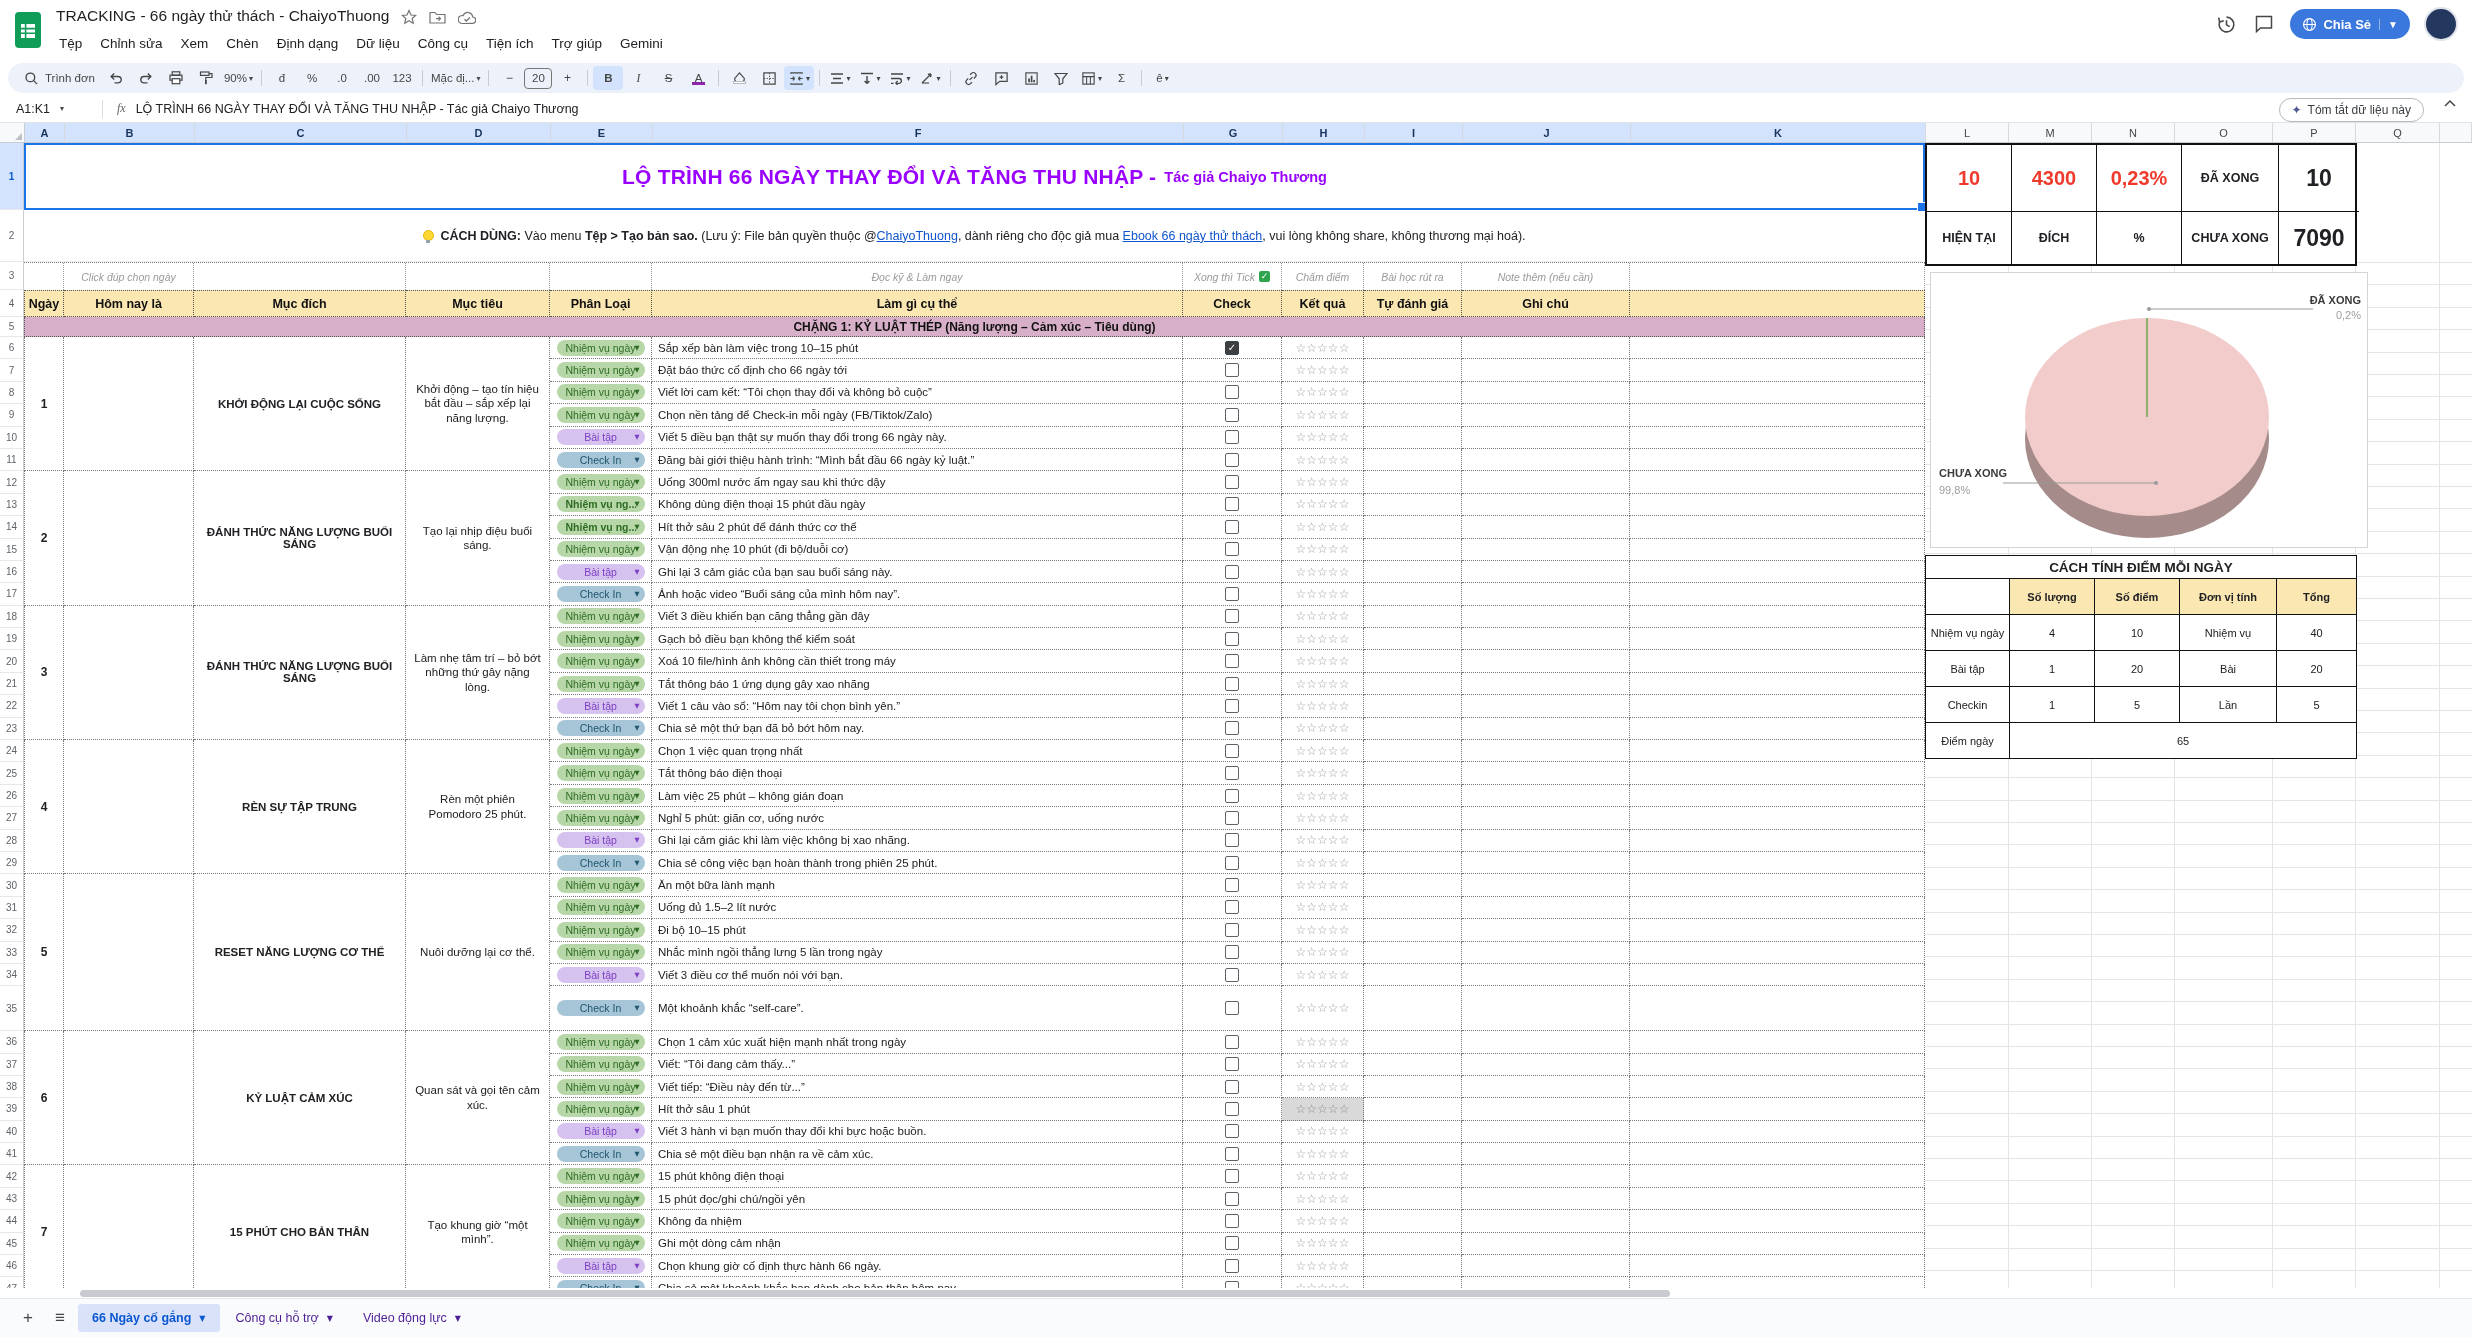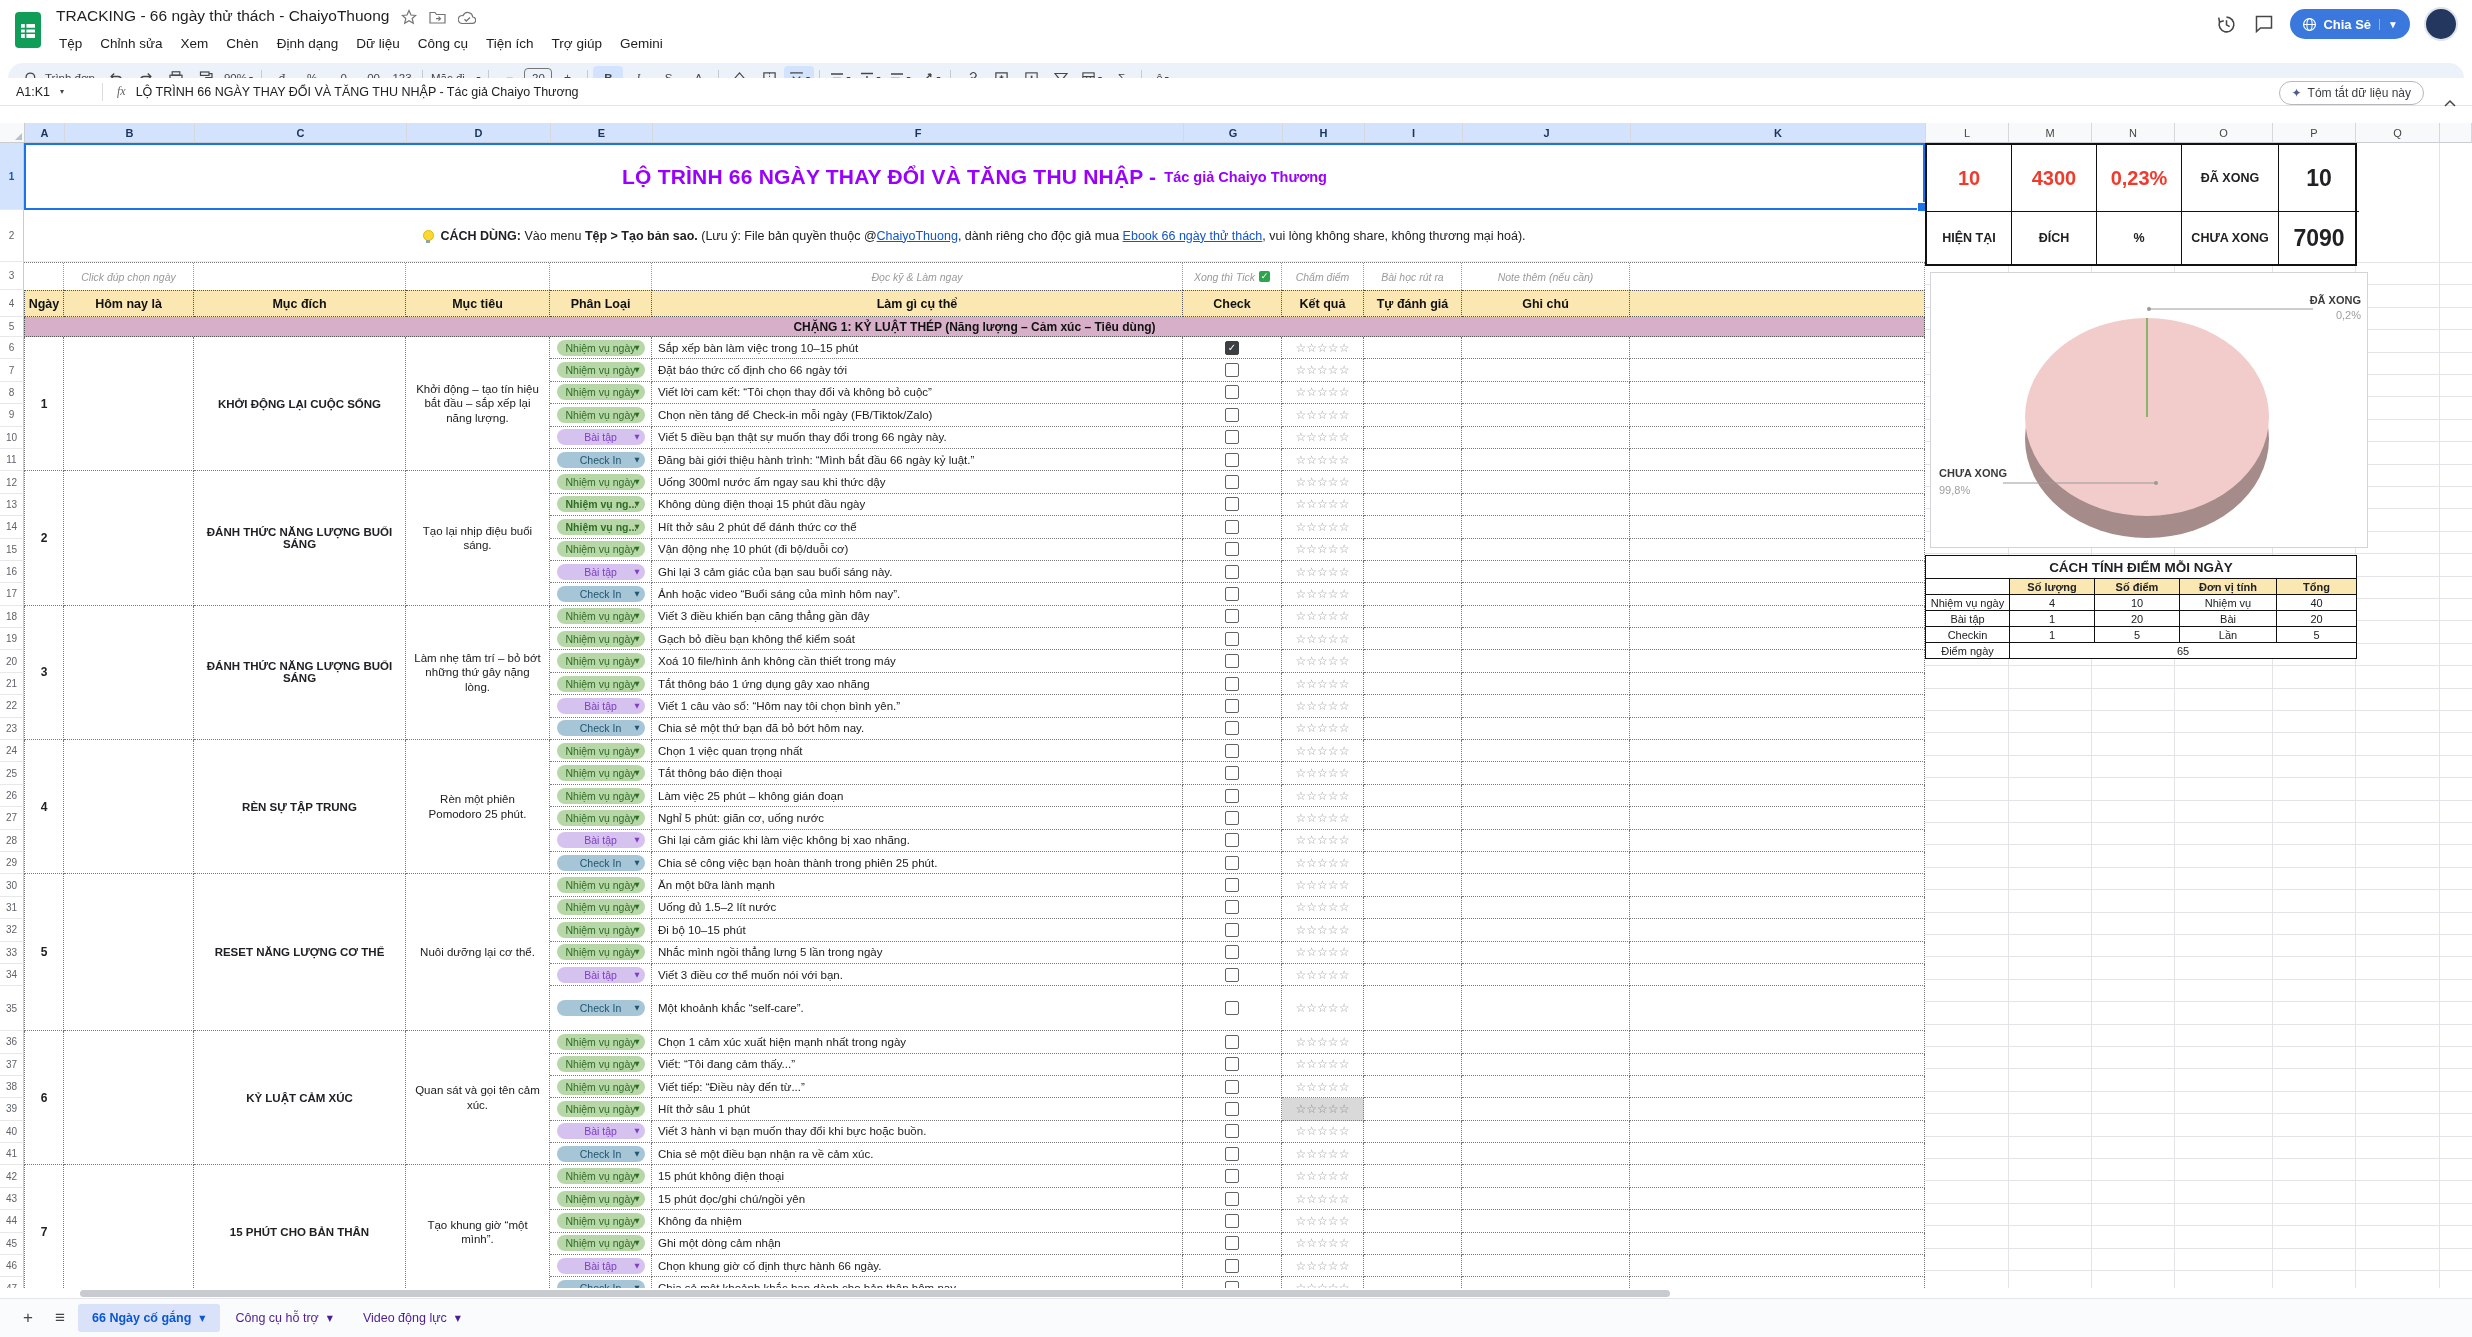--- a/index.html
+++ b/index.html
@@ -28,21 +28,21 @@
           padding:0 3px;flex:none;gap:2px}
   .tb-btn.active{background:#d3e3fd}
   .tb-txt{font-size:11.5px}
   .tb-caret{font-size:8px;color:#444746}
   #tb-search{display:flex;align-items:center;gap:6px;background:transparent;border-radius:14px;padding:0 6px;height:26px}
   #font-size-box{border:1px solid #747775;border-radius:4px;width:26px;height:19px;display:flex;align-items:center;justify-content:center;font-size:11.5px}
   .glyph-b{font-weight:700}.glyph-i{font-style:italic;font-family:"Liberation Serif",serif}.glyph-s{text-decoration:line-through}
   .color-bar{display:block;width:13px;height:3px;margin-top:-2px}
   #collapse-chevron{position:absolute;right:16px;top:99px;color:#444746}
   
-  #formula-bar{position:absolute;left:0;right:0;top:78px;height:27px;display:flex;align-items:center;border-bottom:1px solid #e0e3e7;background:#fff}
+  #formula-bar{position:absolute;left:0;right:0;top:95px;height:27px;display:flex;align-items:center;border-bottom:1px solid #e0e3e7;background:#fff}
   #name-box{width:86px;padding-left:16px;font-size:12.5px;display:flex;align-items:center;gap:10px}
   #fx{font-style:italic;color:#5f6368;font-size:12px;margin:0 10px 0 14px;font-family:"Liberation Serif",serif}
   #formula-text{font-size:12.5px;color:#202124;white-space:nowrap}
   .vline{width:1px;height:18px;background:#dadce0}
   #summarize-chip{position:absolute;right:48px;top:3px;height:22px;border:1px solid #b5b8bd;border-radius:13px;
                   display:flex;align-items:center;gap:6px;padding:0 12px;font-size:12px;color:#3c4043;background:#fff}
   .sparkle{color:#505a90;font-family:"DejaVu Sans",sans-serif}
   
   #sheet{position:absolute;left:0;right:0;top:123px;height:1165px;overflow:hidden;background:#fff}
   #col-headers{display:flex;height:20px}
@@ -123,21 +123,21 @@
   .sum-cell:nth-child(n+6){border-bottom:none}
   .sum-red{color:#ef3b2d;font-weight:700;font-size:20px}
   .sum-lab{font-weight:700;font-size:12.5px}
   .sum-big{font-weight:700;font-size:23px}
   #chart-box{position:absolute;left:5px;top:129px;width:438px;height:276px;background:#fff;border:1px solid #d2d4d7;box-sizing:border-box;z-index:2}
   .pie-lab{font-size:11px;font-weight:700;fill:#3a3a3a}
   .pie-val{font-size:11px;fill:#9e9e9e}
   #score-table{position:absolute;left:0;top:412px;width:432px;z-index:2;background:#fff}
   #score-title{height:24px;border:1px solid #111;box-sizing:border-box;display:flex;align-items:center;justify-content:center;
                font-size:13.5px;font-weight:700}
-  .score-row{display:flex;height:16px;box-sizing:border-box}
+  .score-row{display:flex;height:36px;box-sizing:border-box}
   .score-cell{box-sizing:border-box;border:1px solid #111;border-top:none;border-left:none;display:flex;align-items:center;justify-content:center;font-size:11px}
   .score-cell:first-child{border-left:1px solid #111}
   .score-cell.hdr{background:#fbe7b2;font-weight:700}
   .sc0{width:85px}.sc1{width:85px}.sc2{width:85px}.sc3{width:97px}.sc4{width:80px}
   .sc-merge{width:347px}
   
   #hscroll{position:absolute;left:0;right:0;bottom:38px;height:11px;background:#fff}
   #hscroll .thumb{position:absolute;left:80px;width:1590px;top:2px;height:7px;border-radius:4px;background:#c7cacf}
   #tabbar{position:absolute;left:0;right:0;bottom:0;height:38px;background:#f9fbfd;border-top:1px solid #e3e5e8;
           display:flex;align-items:center;padding-left:14px;gap:4px}

